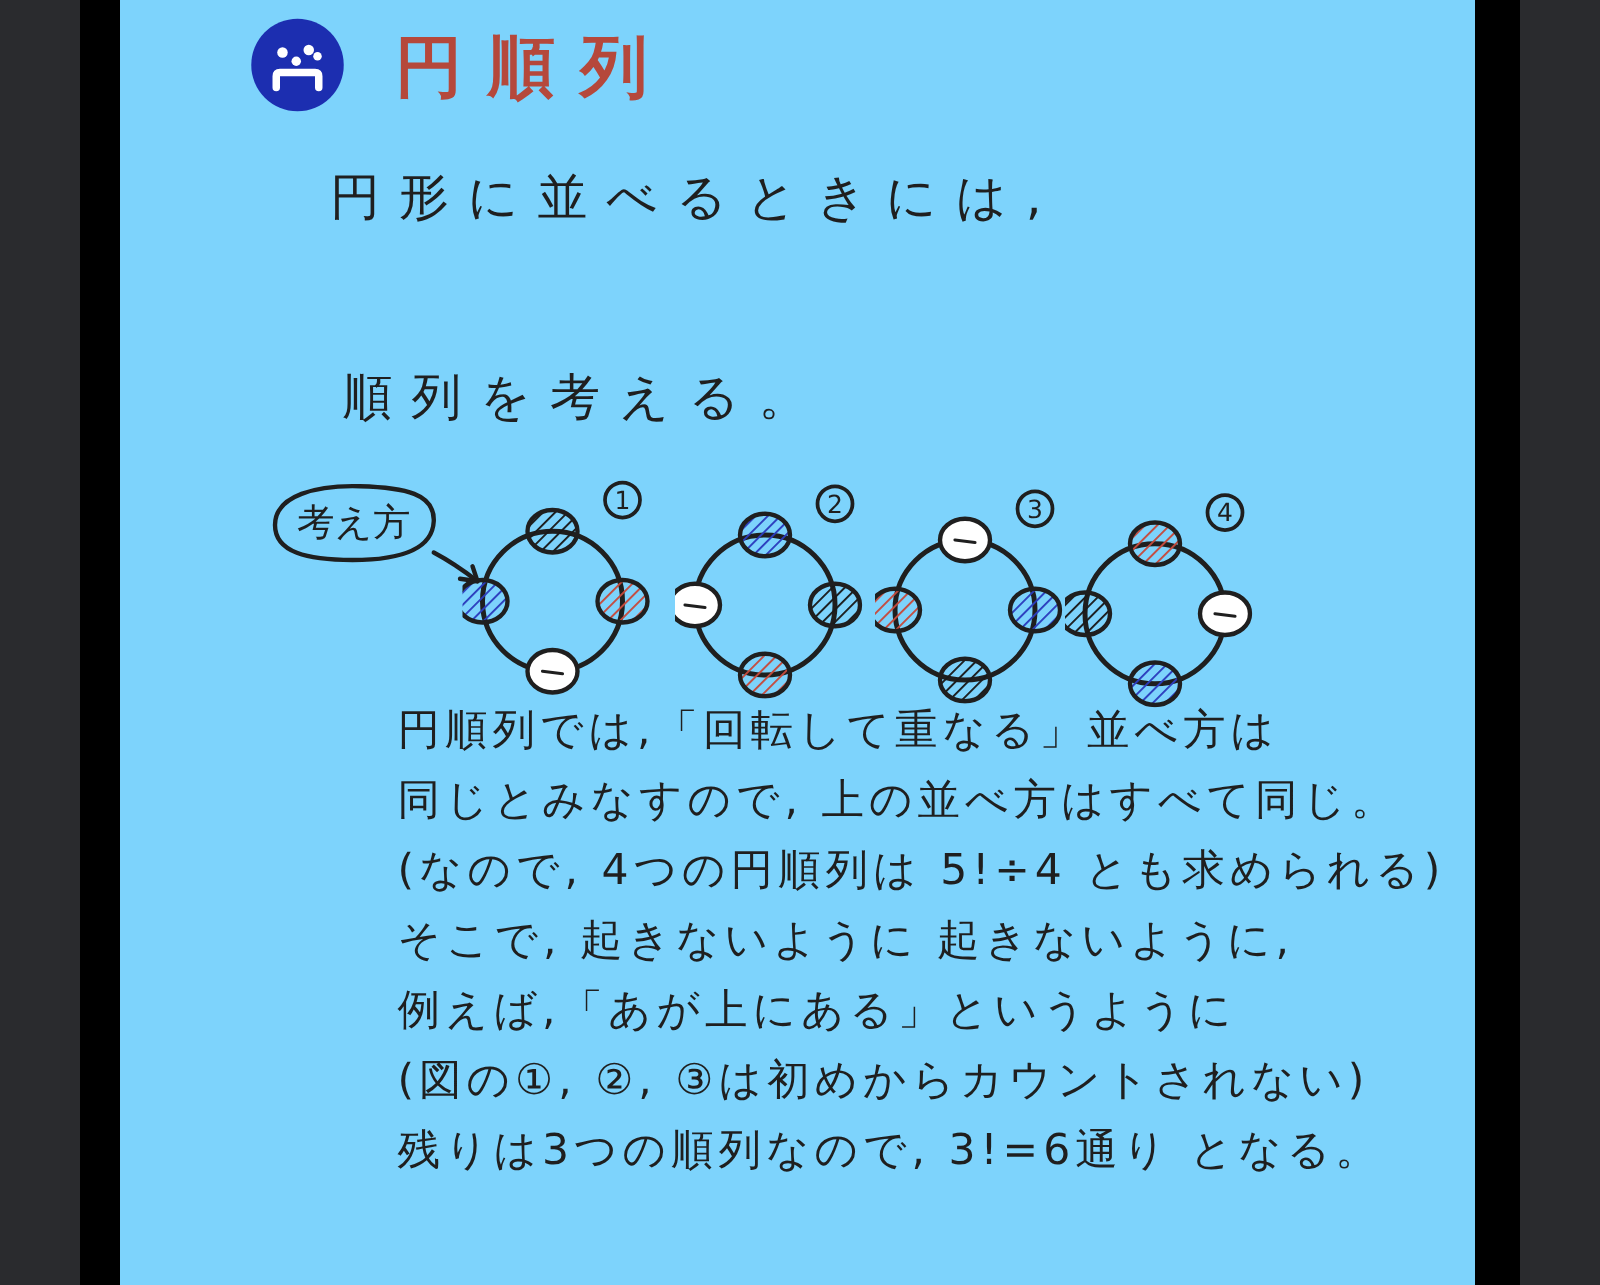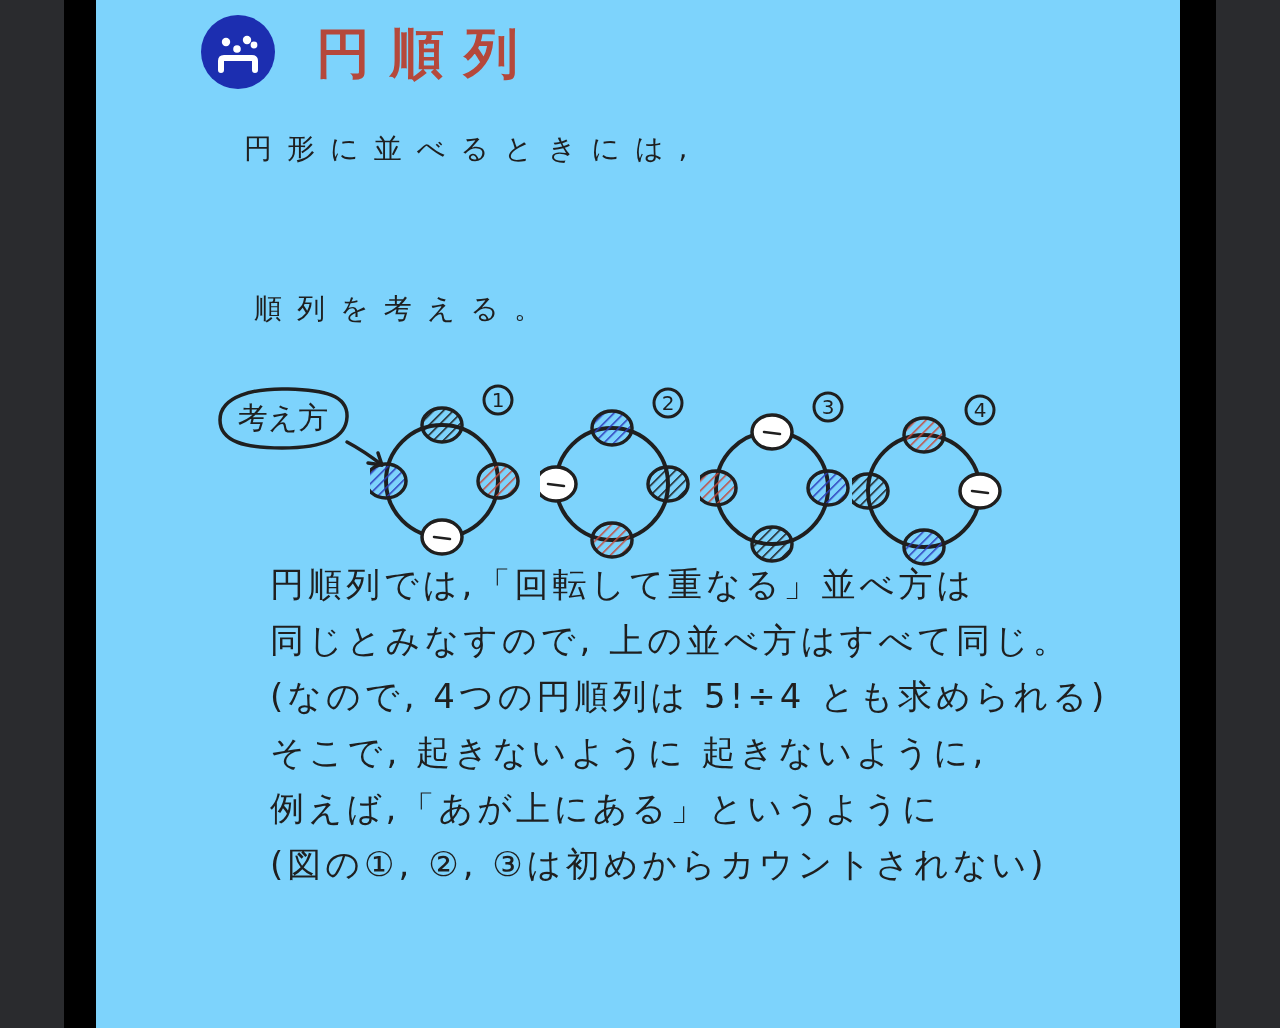--- a/index.html
+++ b/index.html
@@ -17,40 +17,40 @@
     color:var(--ink,#1f1f1f);
   }
   
   .note-icon { position:absolute; left:104px; top:14px; width:76px; height:76px; }
   .page-title {
     position:absolute; left:220px; top:18px;
     font-size:54px; letter-spacing:20px; font-weight:bold;
     color:var(--title-red,#b5483b);
   }
   
-  .intro-line { position:absolute; font-size:28px; letter-spacing:15px; white-space:nowrap; }
+  .intro-line { position:absolute; font-size:40px; letter-spacing:15px; white-space:nowrap;margin-left:20px; }
   .intro-1 { left:148px; top:130px; }
   .intro-2 { left:152px; top:214px; }
   .intro-3 { left:158px; top:290px; }
   .hl {
     background:linear-gradient(transparent 52%, var(--hl-yellow,#f8ef9d) 52%, var(--hl-yellow,#f8ef9d) 96%, transparent 96%);
     text-decoration:underline;
     text-decoration-thickness:3px;
     text-underline-offset:6px;
   }
   
   .method-bubble { position:absolute; left:110px; top:380px; width:210px; height:100px;text-align:center; }
   .circle-diagram { position:absolute; width:150px; height:172px; }
   .cd-0 { left:274px; top:384px; }
   .cd-1 { left:444px; top:387px; }
   .cd-2 { left:604px; top:391px; }
   .cd-3 { left:756px; top:394px; }
   
   .body-lines { position:absolute; left:174px; top:556px; width:900px; }
-  .body-line { font-size:34px; letter-spacing:4px; line-height:56px; white-space:nowrap; }
+  .body-line { font-size:34px; letter-spacing:4px; line-height:56px; white-space:nowrap;margin-left:48px; }
 </style>
 </head>
 <body>
 
 <div class="edge-dark"></div>
 <div class="edge-black"></div>
 
 <div class="page">
 
   <span class="note-icon">
@@ -166,18 +166,19 @@
     <ellipse cx="16" cy="97" rx="20" ry="17" fill="url(#hatch-black)" stroke="#1f1f1f" stroke-width="3.5"></ellipse>
   </svg></div>
 
   <div class="body-lines">
     <div class="body-line">円順列では,「回転して重なる」並べ方は</div>
     <div class="body-line">同じとみなすので, 上の並べ方はすべて同じ。</div>
     <div class="body-line">(なので, 4つの円順列は 5!÷4 とも求められる)</div>
     <div class="body-line">そこで, 起きないように 起きないように,</div>
     <div class="body-line">例えば,「あが上にある」というように</div>
     <div class="body-line">(図の①, ②, ③は初めからカウントされない)</div>
+    <div class="body-line">残りは3つの順列なので, 3!=6通り となる。</div>
   </div>
 
 </div>
 
 <div class="edge-black right"></div>
 <div class="edge-dark"></div>
 
 </body></html>

